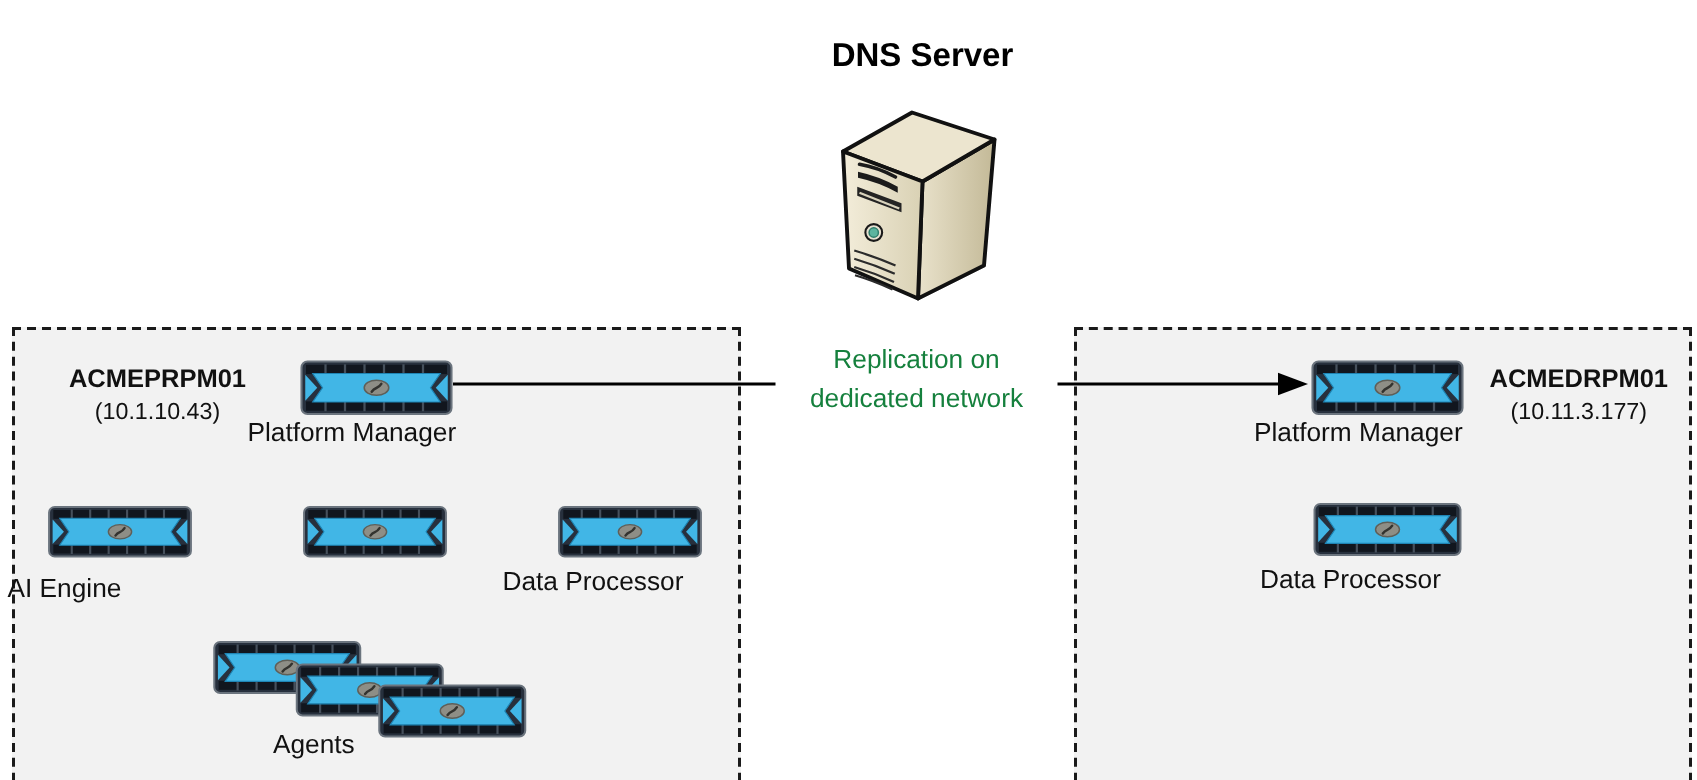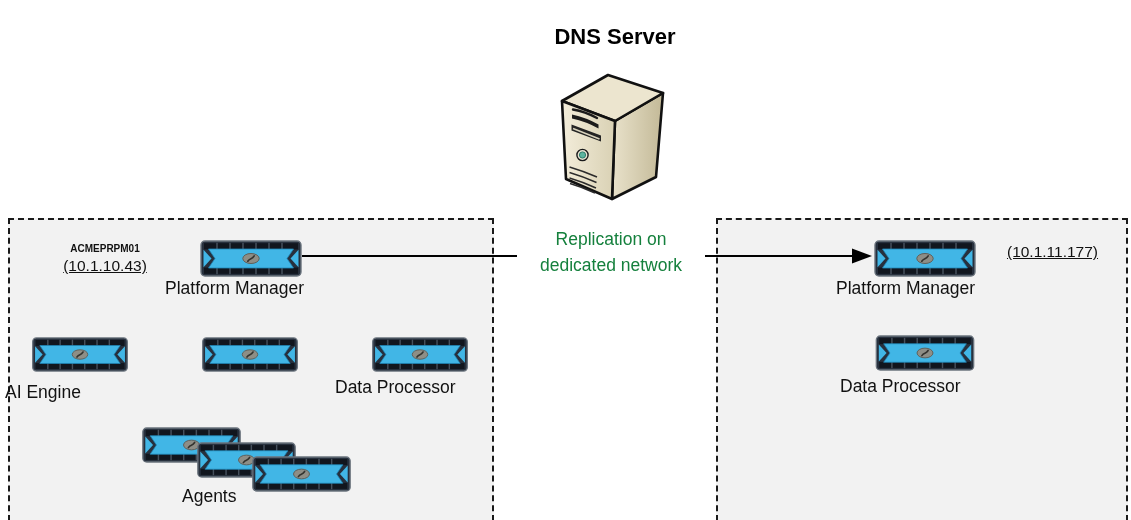--- a/index.html
+++ b/index.html
@@ -23,22 +23,22 @@
     box-sizing:border-box;
   }
   .dns-title{
     font-size:22px;font-weight:bold;color:#000;
     text-align:center;white-space:nowrap;
   }
   .comp-label{
     font-size:17.5px;color:#111;text-align:left;white-space:nowrap;
   }
   .host-block{text-align:center;line-height:1.35;}
-  .host-name{font-size:10px;font-weight:bold;white-space:nowrap;}
-  .host-ip{font-size:15.5px;white-space:nowrap;text-decoration:underline;}
+  .host-name{font-size:17px;font-weight:bold;white-space:nowrap;}
+  .host-ip{font-size:15.5px;white-space:nowrap;}
   .appliance{display:block;}
   .repl-label{
     font-size:17.5px;line-height:1.5;text-align:center;
     background:#ffffff;color:#15803d;white-space:nowrap;
     padding:1px 4px;
   }
   svg{display:block;}
 </style>
 </head>
 <body>
@@ -144,21 +144,22 @@
   <div class="abs comp-label" style="left:182px;top:470px;width:126px;">Agents</div>
 
   <div class="abs site-box" style="left:716px;top:202px;width:412px;height:313px;"></div>
 
   <svg class="abs appliance" style="left:874px;top:224px;" width="102" height="37">
       <use href="#sym-appliance"></use>
     </svg>
   <div class="abs comp-label" style="left:836px;top:262px;width:178px;">Platform Manager</div>
 
   <div class="abs host-block" style="left:990px;top:226px;width:125px;">
-    <div class="host-ip">(10.1.11.177)</div>
+    <div class="host-name">ACMEDRPM01</div>
+    <div class="host-ip">(10.11.3.177)</div>
   </div>
 
   <svg class="abs appliance" style="left:874px;top:319px;" width="102" height="36">
       <use href="#sym-appliance"></use>
     </svg>
   <div class="abs comp-label" style="left:840px;top:360px;width:170px;">Data Processor</div>
 
   <svg class="abs" style="left:298px;top:228px;" width="580" height="24">
     <line x1="4" y1="12" x2="556" y2="12" stroke="#000" stroke-width="2"></line>
     <polygon points="554,4.5 574,12 554,19.5" fill="#000"></polygon>

